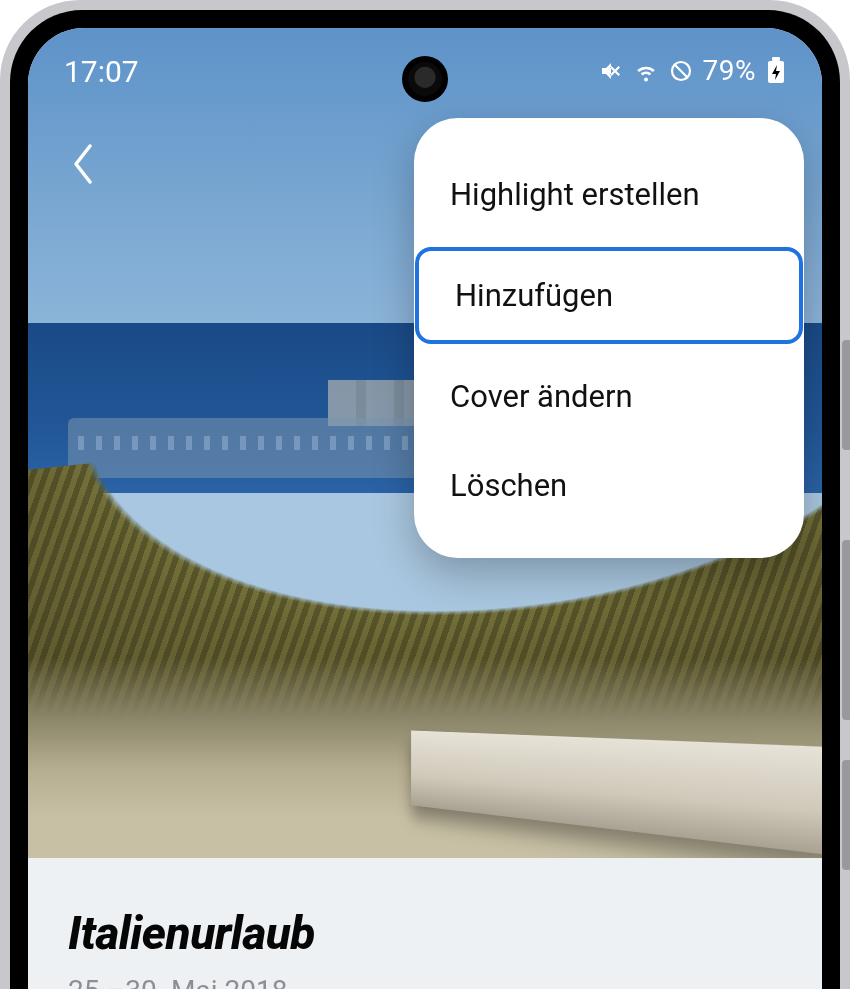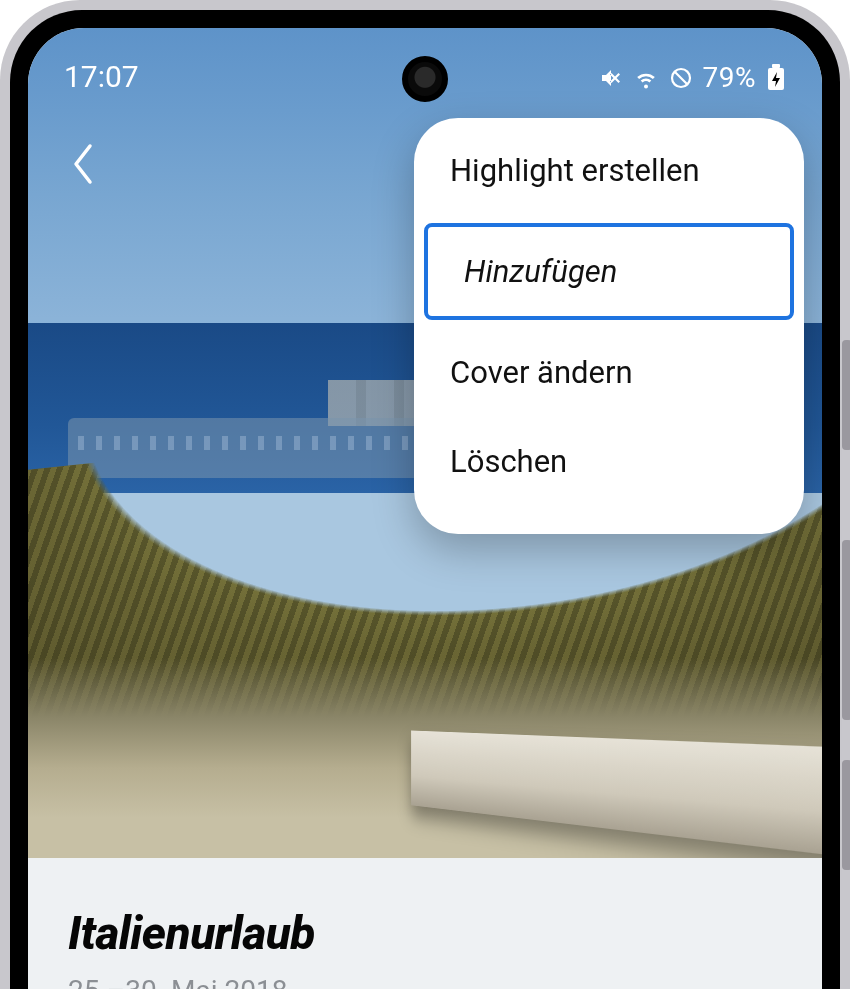--- a/index.html
+++ b/index.html
@@ -98,21 +98,21 @@
     position:absolute; top:352px; left:300px; width:220px; height:46px;
     background: repeating-linear-gradient(90deg,#c9c4b6 0 28px,#b7b1a1 28px 38px);
     opacity:0.6;
   }
   
   .statusbar {
     position: absolute;
     top: 26px; left: 36px; right: 36px;
     height: 40px;
     display: flex;
-    align-items: flex-end;
+    align-items: flex-start;
     color: #fff;
     font-size: 30px;
   }
   .statusbar .clock { flex: 0 0 auto; }
   .statusbar .spacer { flex: 1; }
   .statusbar .icons { display:flex; align-items:center; gap:10px; }
   .statusbar .pct { font-size:28px; letter-spacing:0.5px;}
   .camera-punch {
     position:absolute;
     top: 28px; left:50%; transform:translateX(-50%);
@@ -128,34 +128,33 @@
     display:flex; align-items:center; justify-content:center;
     color:#fff;
   }
   
   .menu {
     position: absolute;
     top: 90px; right: 18px;
     width: 390px;
     background: #fff;
     border-radius: 44px;
-    padding: 8px 0 28px 0;
+    padding: 32px 0 28px 0;
     box-shadow: 0 16px 40px rgba(0,0,0,0.25);
   }
   .menu-item {
     font-size: 31px;
     color: #111;
     padding: 26px 36px;
     cursor: pointer;
   }
   .menu-group {
     border: 4px solid #1e73e0;
-    border-radius: 8px;
-    margin: 8px 10px;
-    font-style: italic;
+    border-radius: 16px;
+    margin: 8px 1px;
   }
   
   .album-info {
     position: absolute;
     top: 830px; left: 0; right: 0; bottom: 0;
     background: #eef1f3;
     padding: 48px 40px 0 40px;
   }
   .album-title {
     font-size: 46px;

